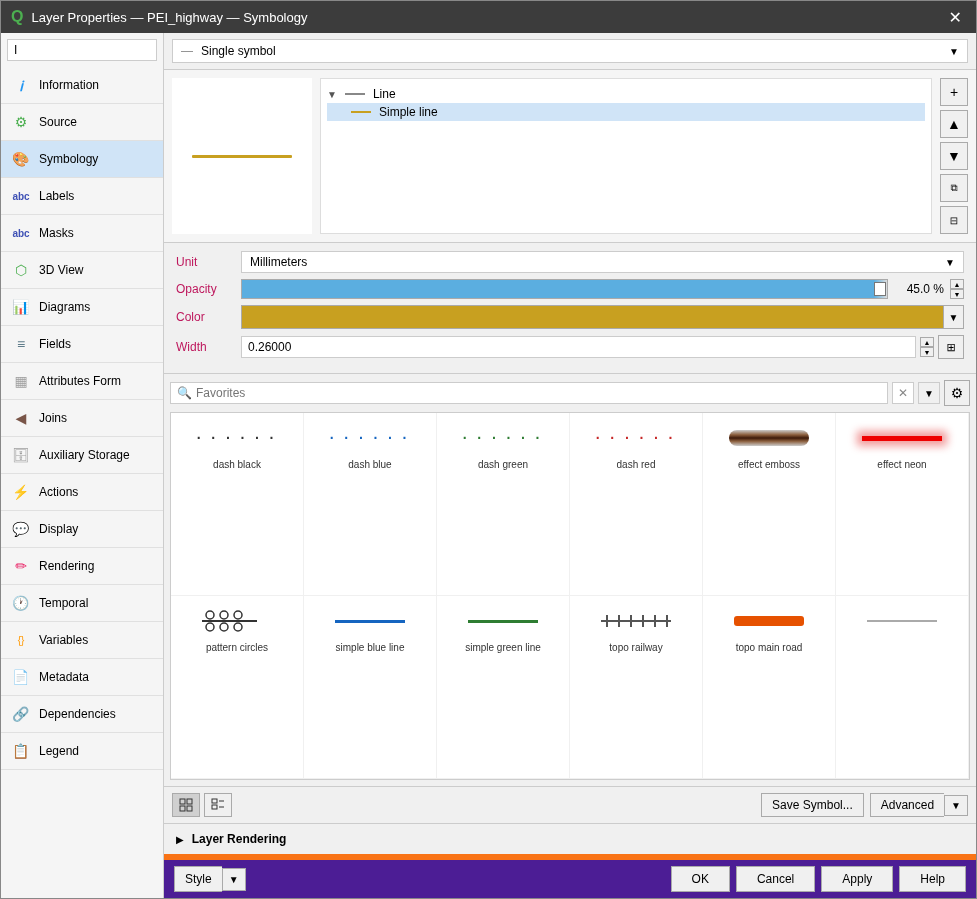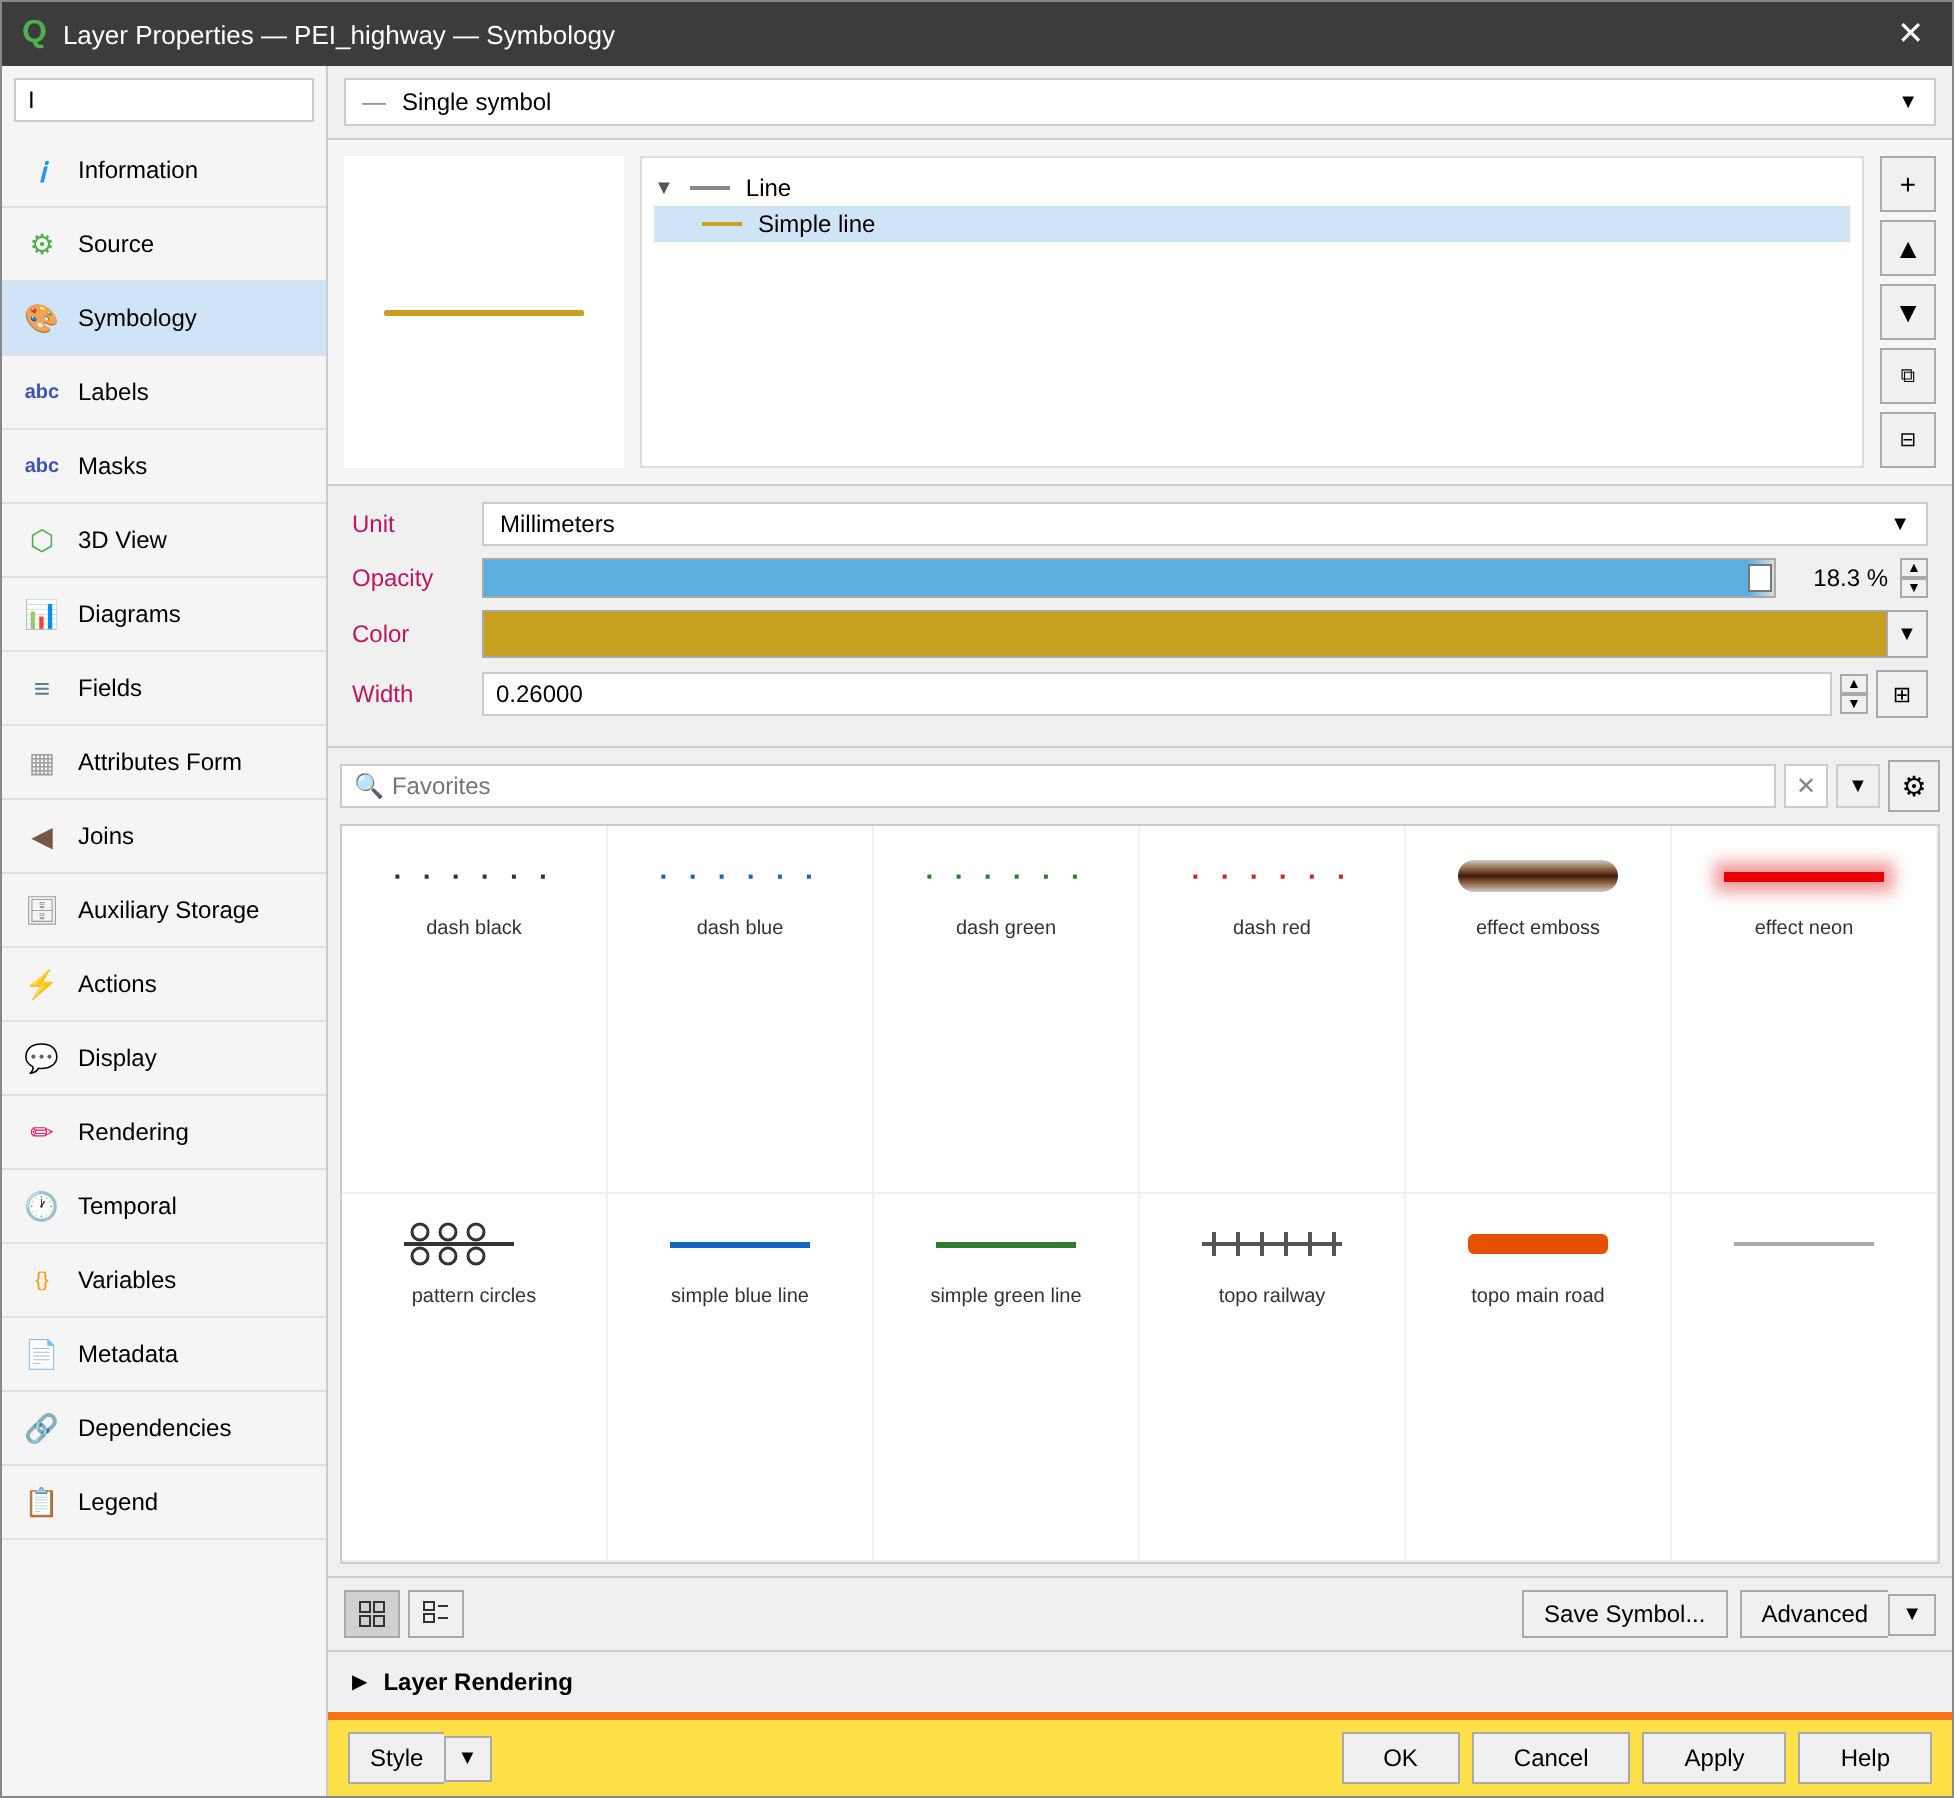--- a/index.html
+++ b/index.html
@@ -73,21 +73,21 @@
     .advanced-btn { display: flex; align-items: center; }
     .advanced-main { padding: 4px 10px; border: 1px solid #aaa; background: #f0f0f0; cursor: pointer; font-size: 12px; border-right: none; }
     .advanced-arrow { padding: 4px 6px; border: 1px solid #aaa; background: #f0f0f0; cursor: pointer; font-size: 10px; }
     
     
     .layer-rendering { padding: 8px 12px; border-top: 1px solid #ccc; background: #f0f0f0; display: flex; align-items: center; gap: 8px; cursor: pointer; }
     .collapse-arrow { font-size: 10px; }
     .layer-rendering-label { font-weight: bold; font-size: 12px; }
     
     
-    .footer { display: flex; align-items: center; justify-content: space-between; padding: 6px 10px; background: #fde047; border-top: 4px solid #f97316; }
+    .footer { display: flex; align-items: center; justify-content: space-between; padding: 6px 10px; background: #4c1d95; border-top: 6px solid #f97316; }
     .style-btn { display: flex; align-items: center; }
     .style-main { padding: 5px 10px; border: 1px solid #aaa; background: #f0f0f0; cursor: pointer; font-size: 12px; border-right: none; }
     .style-arrow { padding: 5px 6px; border: 1px solid #aaa; background: #f0f0f0; cursor: pointer; font-size: 10px; }
     .footer-right { display: flex; gap: 6px; }
     .footer-btn { padding: 3px 20px; border: 1px solid #aaa; background: #f0f0f0; cursor: pointer; font-size: 12px; }
     .footer-btn.apply { padding: 5px 20px; }
     .footer-btn.ok { background: #f0f0f0; }
     
     
     .icon-info { color: #2196F3; font-weight: bold; font-style: italic; }
@@ -243,21 +243,21 @@
             </div>
           </div>
         </div>
 
         <div class="prop-row">
           <span class="prop-label">Opacity</span>
           <div class="prop-value opacity-bar-container">
             <div class="opacity-bar" style="flex:1; height:20px; background:linear-gradient(to right, #5baee0 98%, #ddd 100%); border:1px solid #aaa; position:relative; cursor:pointer;">
               <div style="position:absolute; right:1px; top:2px; width:12px; height:14px; background:white; border:1px solid #777;"></div>
             </div>
-            <span style="min-width:50px; text-align:right;">18.3 %</span>
+            <span style="min-width:50px; text-align:right;">45.0 %</span>
             <div style="display:flex; flex-direction:column;">
               <button class="spin-btn" style="border:1px solid #aaa; background:#f0f0f0; width:14px; height:10px; font-size:7px; cursor:pointer; display:flex; align-items:center; justify-content:center;">▲</button>
               <button class="spin-btn" style="border:1px solid #aaa; background:#f0f0f0; width:14px; height:10px; font-size:7px; cursor:pointer; display:flex; align-items:center; justify-content:center;">▼</button>
             </div>
           </div>
         </div>
 
         <div class="prop-row">
           <span class="prop-label">Color</span>
           <div class="prop-value" style="display:flex; gap:0;">

